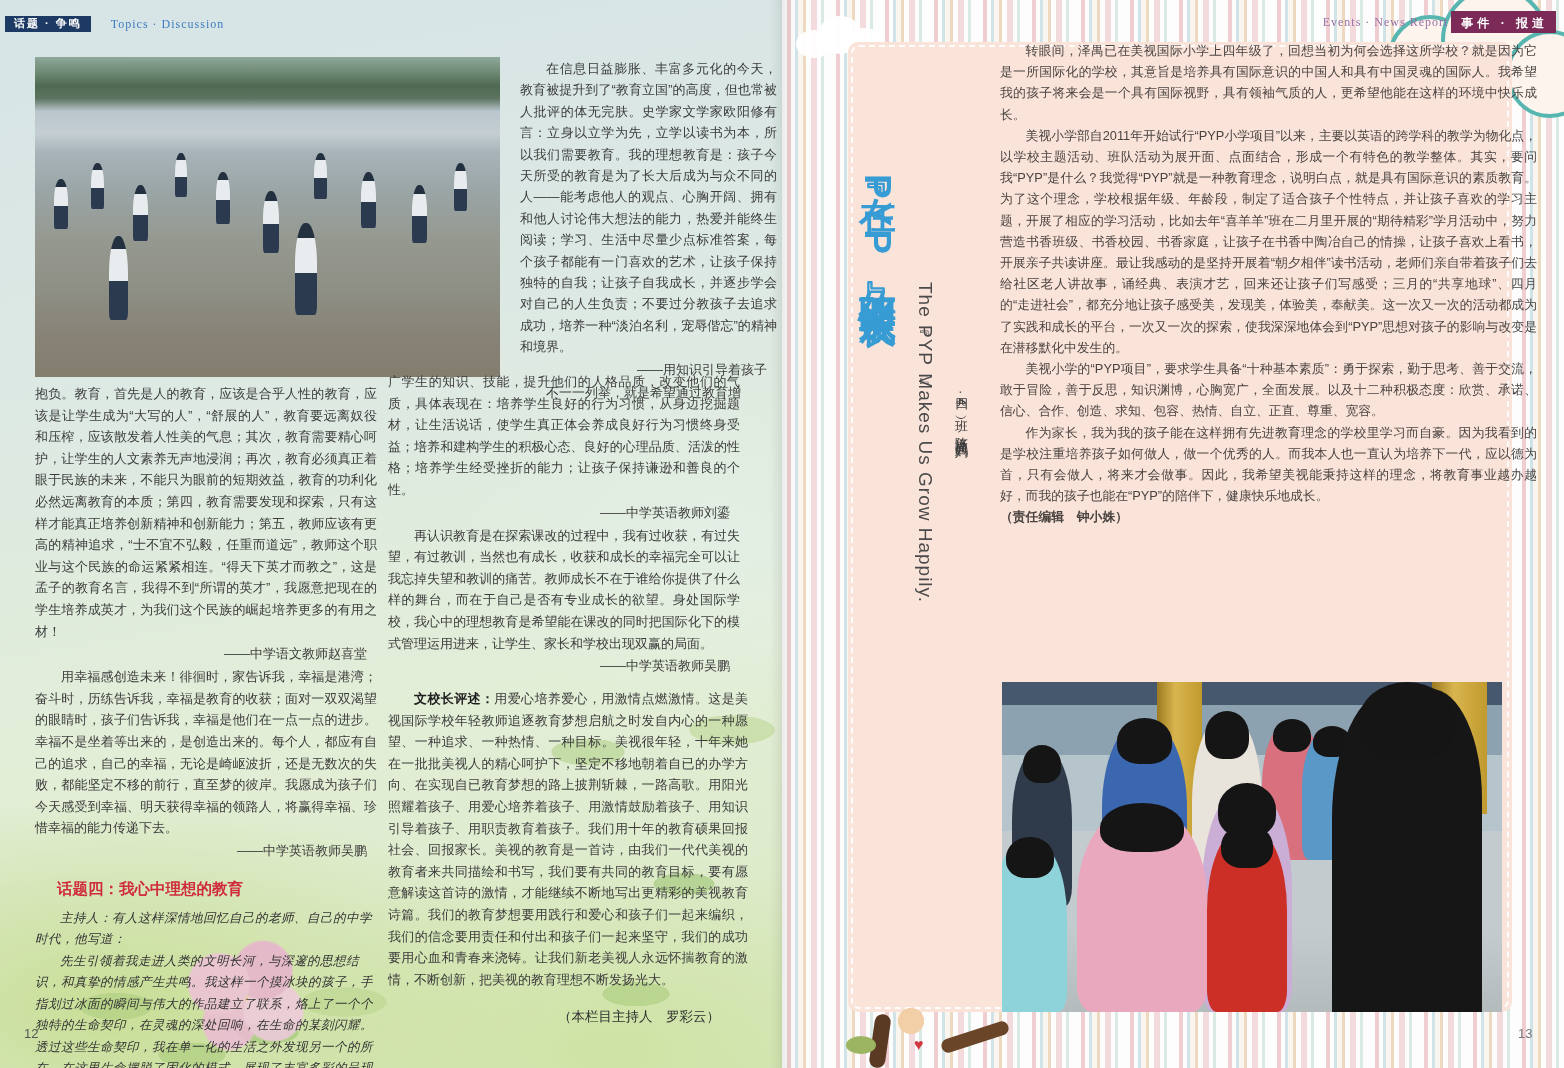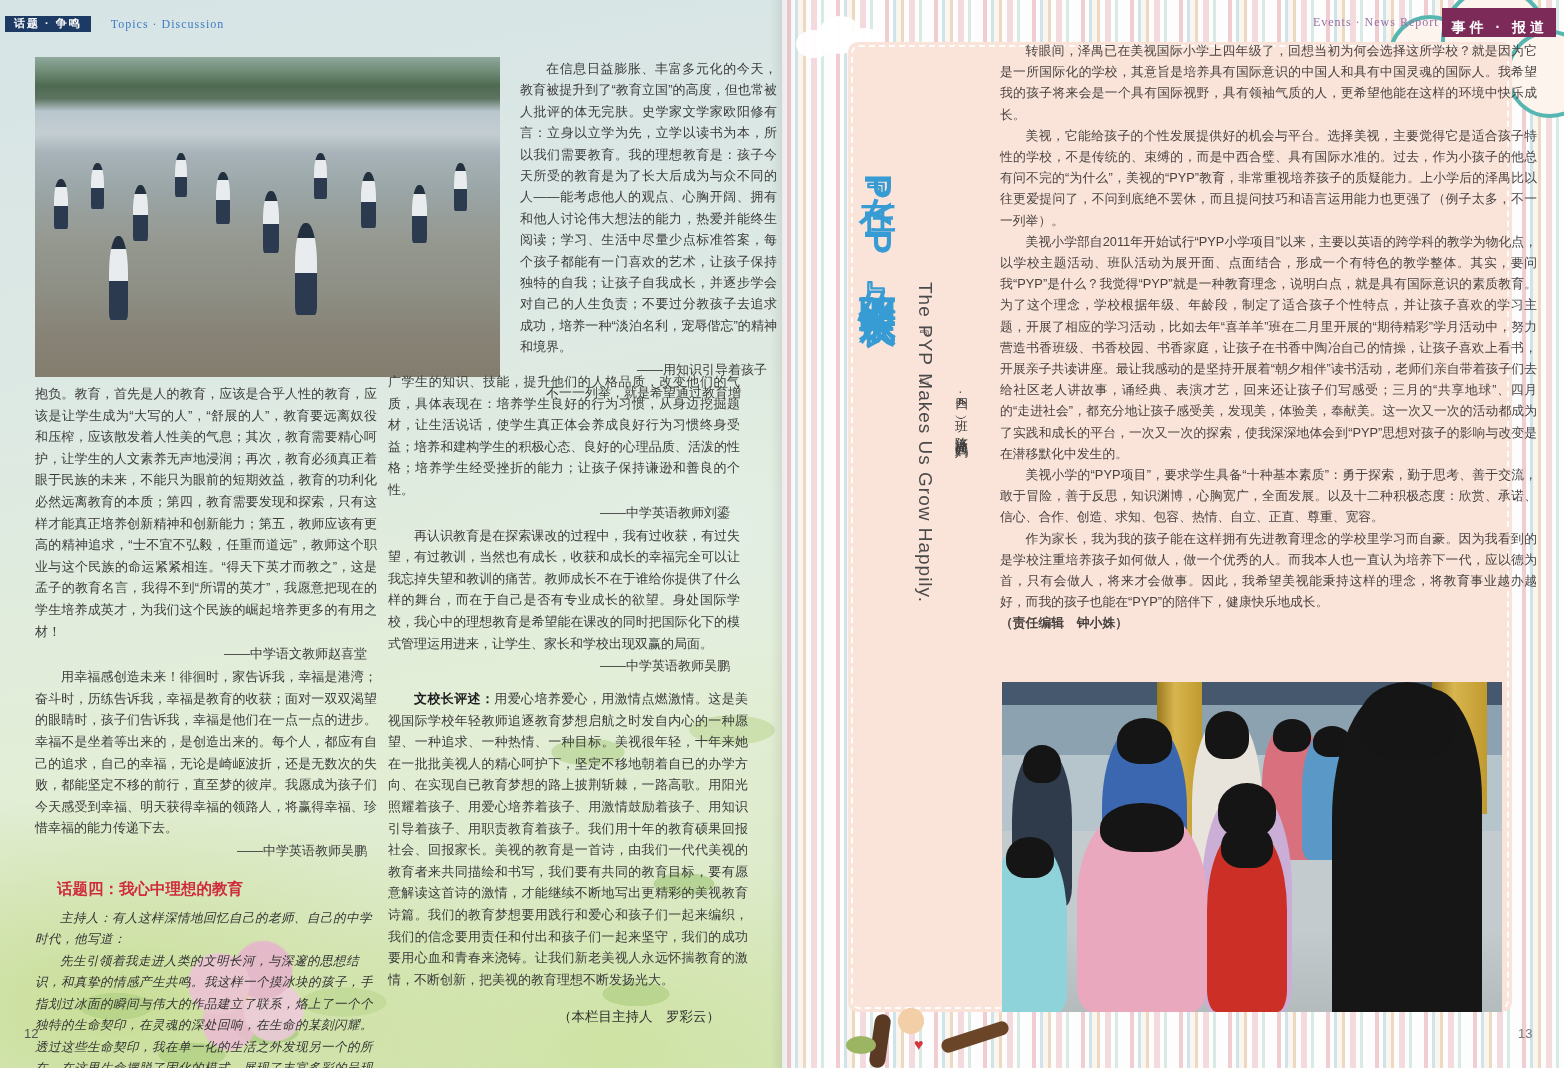--- a/index.html
+++ b/index.html
@@ -51,22 +51,22 @@
   
   .page-right{left:782px;width:782px;background:
     repeating-linear-gradient(90deg,
       #fdfdfd 0px,#fdfdfd 5px,#f0cdd1 5px,#f0cdd1 9px,#fdfdfd 9px,#fdfdfd 13px,
       #cfe3e9 13px,#cfe3e9 16px,#faf6ef 16px,#faf6ef 21px,#ecd9c0 21px,#ecd9c0 24px,
       #fdfdfd 24px,#fdfdfd 29px,#f3dbdd 29px,#f3dbdd 35px,#fdfdfd 35px,#fdfdfd 39px,
       #d9e9e3 39px,#d9e9e3 42px,#fdfdfd 42px,#fdfdfd 49px);}
   .hdr-right{position:absolute;right:8px;top:13px;height:18px;display:flex;align-items:center;z-index:5;}
   .hdr-sub-r{color:#9a6fa4;font-family:"Liberation Serif",serif;font-size:12px;
     letter-spacing:1px;margin-right:3px;}
-  .hdr-badge-r{background:#7c2b58;color:#fff;font-weight:bold;font-size:14px;
-    letter-spacing:4px;padding:13px 8px 3px 10px;line-height:13px;}
+  .hdr-badge-r{background:#7c2b58;color:#fff;font-weight:bold;font-size:12px;
+    letter-spacing:4px;padding:6px 8px 3px 10px;line-height:13px;}
   .panel{position:absolute;left:66px;top:42px;width:664px;height:970px;background:#fae3d9;
     border-radius:10px;z-index:2;}
   .panel-dash{position:absolute;inset:3px;border:2px dashed rgba(255,255,255,.9);border-radius:8px;}
   .vtitle{position:absolute;left:70px;top:168px;height:570px;writing-mode:vertical-rl;
     text-orientation:mixed;font-size:37px;font-weight:800;color:#389cd4;
     letter-spacing:3px;z-index:3;font-family:"Liberation Sans",sans-serif;}
   .ven{position:absolute;left:130px;top:282px;height:470px;writing-mode:vertical-rl;
     font-size:19px;color:#4a4a4a;letter-spacing:1px;z-index:3;}
   .vby{position:absolute;left:170px;top:388px;height:270px;writing-mode:vertical-rl;
     font-size:13px;color:#3a3a3a;letter-spacing:2px;z-index:3;}
@@ -172,21 +172,20 @@
   <div class="panel">
     <div class="panel-dash"></div>
   </div>
 
   <div class="vtitle">在『PYP』的陪伴下快乐成长</div>
   <div class="ven">The 『PYP』 Makes Us Grow Happily.</div>
   <div class="vby">四·（4）班　陈泽禺妈妈</div>
 
   <div class="art">
     <p>转眼间，泽禺已在美视国际小学上四年级了，回想当初为何会选择这所学校？就是因为它是一所国际化的学校，其意旨是培养具有国际意识的中国人和具有中国灵魂的国际人。我希望我的孩子将来会是一个具有国际视野，具有领袖气质的人，更希望他能在这样的环境中快乐成长。</p>
-    <p>美视，它能给孩子的个性发展提供好的机会与平台。选择美视，主要觉得它是适合孩子特性的学校，不是传统的、束缚的，而是中西合璧、具有国际水准的。过去，作为小孩子的他总有问不完的“为什么”，美视的“PYP”教育，非常重视培养孩子的质疑能力。上小学后的泽禺比以往更爱提问了，不问到底绝不罢休，而且提问技巧和语言运用能力也更强了（例子太多，不一一列举）。</p>
     <p>美视小学部自2011年开始试行“PYP小学项目”以来，主要以英语的跨学科的教学为物化点，以学校主题活动、班队活动为展开面、点面结合，形成一个有特色的教学整体。其实，要问我“PYP”是什么？我觉得“PYP”就是一种教育理念，说明白点，就是具有国际意识的素质教育。为了这个理念，学校根据年级、年龄段，制定了适合孩子个性特点，并让孩子喜欢的学习主题，开展了相应的学习活动，比如去年“喜羊羊”班在二月里开展的“期待精彩”学月活动中，努力营造书香班级、书香校园、书香家庭，让孩子在书香中陶冶自己的情操，让孩子喜欢上看书，开展亲子共读讲座。最让我感动的是坚持开展着“朝夕相伴”读书活动，老师们亲自带着孩子们去给社区老人讲故事，诵经典、表演才艺，回来还让孩子们写感受；三月的“共享地球”、四月的“走进社会”，都充分地让孩子感受美，发现美，体验美，奉献美。这一次又一次的活动都成为了实践和成长的平台，一次又一次的探索，使我深深地体会到“PYP”思想对孩子的影响与改变是在潜移默化中发生的。</p>
     <p>美视小学的“PYP项目”，要求学生具备“十种基本素质”：勇于探索，勤于思考、善于交流，敢于冒险，善于反思，知识渊博，心胸宽广，全面发展。以及十二种积极态度：欣赏、承诺、信心、合作、创造、求知、包容、热情、自立、正直、尊重、宽容。</p>
     <p>作为家长，我为我的孩子能在这样拥有先进教育理念的学校里学习而自豪。因为我看到的是学校注重培养孩子如何做人，做一个优秀的人。而我本人也一直认为培养下一代，应以德为首，只有会做人，将来才会做事。因此，我希望美视能秉持这样的理念，将教育事业越办越好，而我的孩子也能在“PYP”的陪伴下，健康快乐地成长。</p>
     <p class="editor" style="text-indent:0;">（责任编辑　钟小姝）</p>
   </div>
 
   <div class="photo-right">
     <span class="pillar" style="left:31%;top:0;width:9%;height:62%;"></span>
     <span class="pillar" style="left:86%;top:0;width:11%;height:40%;"></span>
     <span class="kid" style="left:2%;top:20%;width:12%;height:48%;background:#2f3b4a;"></span>

